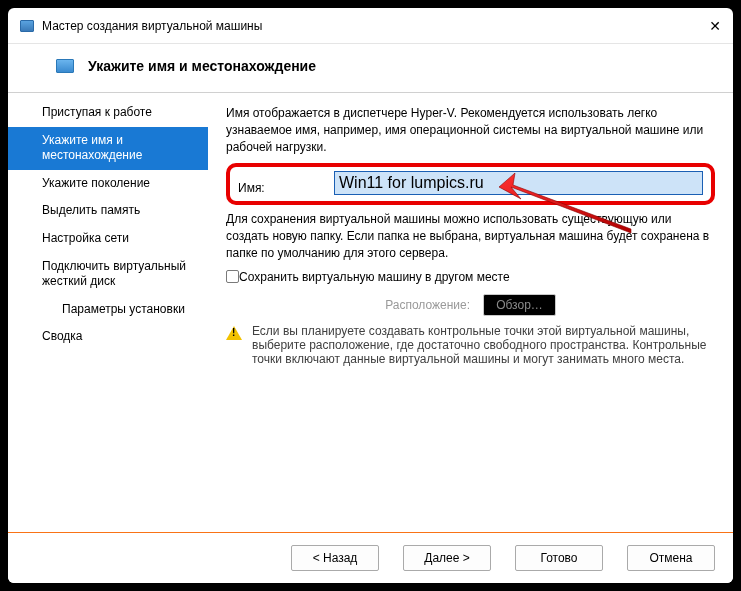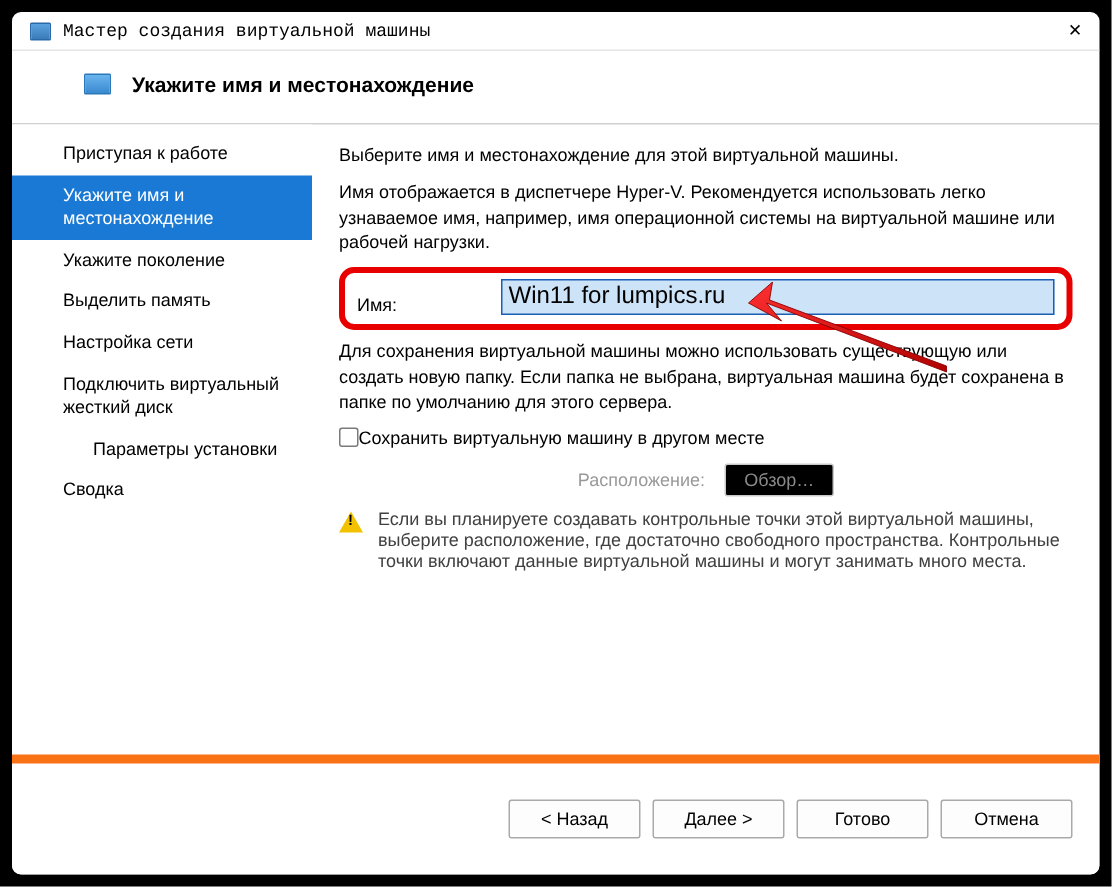--- a/index.html
+++ b/index.html
@@ -14,27 +14,26 @@
   .window {
     background: #fff;
     width: 725px;
     height: 575px;
     border-radius: 6px;
     display: flex;
     flex-direction: column;
     overflow: hidden;
   }
   .titlebar {
-    height: 26px;
+    height: 36px;
     display: flex;
     align-items: center;
     padding: 0 12px;
     justify-content: space-between;
     border-bottom: 1px solid #e5e5e5;
-    font-family: Liberation Mono, monospace;
   }
   .titlebar-left { display: flex; align-items: center; gap: 8px; }
   .close-x { font-size: 14px; cursor: pointer; color: #000; }
   .app-icon {
     width: 14px; height: 12px;
     background: linear-gradient(to bottom, #5aa3e0, #3a7ab8);
     border: 1px solid #2a6aa8;
     border-radius: 1px;
   }
   .header {
@@ -130,25 +129,25 @@
     flex-shrink: 0;
     position: relative;
   }
   .warn-icon::after {
     content: "!";
     position: absolute;
     left: -2px; top: 1px;
     font-size: 10px; font-weight: bold; color: #000;
   }
   .buttonbar {
-    border-top: 6px solid #f97316;
-    padding: 24px 18px;
+    border-top: 1px solid #f97316;
+    padding: 12px 18px;
     display: flex;
     justify-content: flex-end;
-    gap: 8px;
+    gap: 24px;
     background: #fff;
   }
   .btn {
     border: 1px solid #aaa;
     background: #fdfdfd;
     padding: 5px 0;
     width: 88px;
     text-align: center;
     border-radius: 2px;
     font-size: 12px;
@@ -179,21 +178,20 @@
       <div class="side-item selected">Укажите имя и местонахождение</div>
       <div class="side-item">Укажите поколение</div>
       <div class="side-item">Выделить память</div>
       <div class="side-item">Настройка сети</div>
       <div class="side-item">Подключить виртуальный жесткий диск</div>
       <div class="side-item sub">Параметры установки</div>
       <div class="side-item">Сводка</div>
     </div>
 
     <div class="content">
-      <p>Выберите имя и местонахождение для этой виртуальной машины.</p>
       <p>Имя отображается в диспетчере Hyper-V. Рекомендуется использовать легко узнаваемое имя, например, имя операционной системы на виртуальной машине или рабочей нагрузки.</p>
 
       <div class="highlight-box">
         <span class="field-label">Имя:</span>
         <input class="name-input" type="text" value="Win11 for lumpics.ru" style="">
         <svg class="arrow-svg" width="170" height="70">
           <defs>
             <linearGradient id="ag" x1="0" y1="0" x2="1" y2="1">
               <stop offset="0%" stop-color="#ff3030"></stop>
               <stop offset="100%" stop-color="#b00000"></stop>

